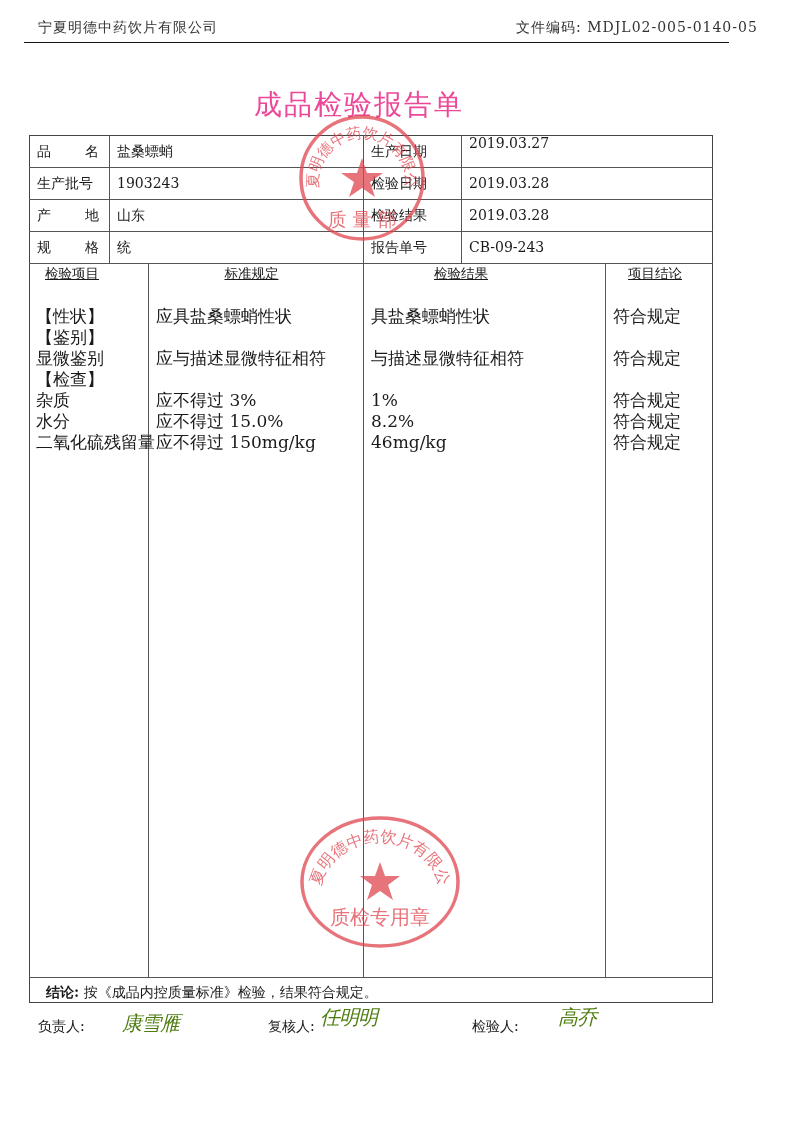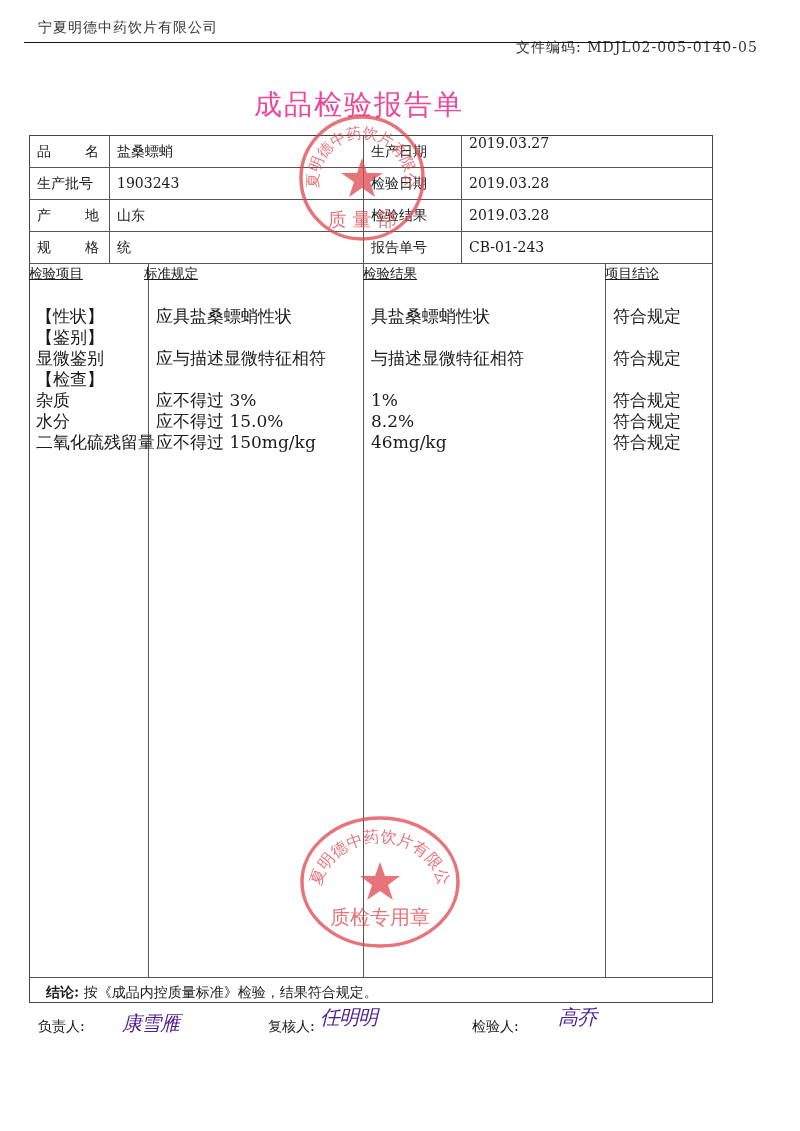--- a/index.html
+++ b/index.html
@@ -1,36 +1,36 @@
 <!DOCTYPE html>
 <html><head>
 <meta charset="utf-8">
 <style>
   html, body { margin:0; padding:0; background:#ffffff; }
   body { width:800px; height:1131px; position:relative; overflow:hidden;
          font-family:"DejaVu Serif", "Liberation Serif", serif; color:#1a1a1a; }
   .hdr { position:absolute; top:20px; font-size:14px; color:#333; letter-spacing:1px; line-height:14px; }
   .hdr-left { left:38px; }
-  .hdr-right { left:516px;margin-top:20px; }
+  .hdr-right { left:516px; }
   .hdr-rule { position:absolute; left:24px; top:42px; width:450px; height:1px; background:#111; }
   .hdr-rule2 { position:absolute; left:474px; top:42px; width:255px; height:1px; background:#111; }
   .title { position:absolute; left:0; width:718px; top:86px; text-align:center;
            font-size:28px; letter-spacing:2px; font-family:"DejaVu Sans","Liberation Sans",sans-serif; color:#ec4899; }
   .frame { position:absolute; left:29px; top:135px; width:684px; height:868px;
            border:1px solid #444; box-sizing:border-box; }
   .hline { position:absolute; height:1px; background:#555; }
   .vline { position:absolute; width:1px; background:#555; }
   .cell { position:absolute; font-size:14px; line-height:32px; height:32px; white-space:nowrap; }
   .label-spread { display:flex; justify-content:space-between; width:62px; }
-  .col-head { position:absolute; top:265px; font-size:13.5px; text-decoration:underline; text-align:left; }
+  .col-head { position:absolute; top:265px; font-size:13.5px; text-decoration:underline; text-align:center; }
   .row-text { position:absolute; font-size:17px; line-height:21px; white-space:nowrap; }
   .concl { position:absolute; left:46px; top:984px; font-size:14px; }
   .concl b { font-weight:bold; }
   .sig-label { position:absolute; top:1018px; font-size:14px; }
-  .sig { position:absolute; top:1010px; font-size:20px; color:#4c1d95; font-style:italic;
+  .sig { position:absolute; top:1010px; font-size:20px; color:#4d7c0f; font-style:italic;
          font-family:"DejaVu Serif", serif; letter-spacing:-1px; }
   .seal { position:absolute; pointer-events:none; }
 </style>
 </head>
 <body>
 
 <div class="hdr hdr-left">宁夏明德中药饮片有限公司</div>
 <div class="hdr hdr-right">文件编码: MDJL02-005-0140-05</div>
 <div class="hdr-rule"></div>
 <div class="hdr-rule2"></div>
@@ -78,21 +78,21 @@
 </div>
 <div class="cell" style="left:117px;top:231px;">统</div>
 
 <div class="cell" style="left:371px;top:135px;">生产日期</div>
 <div class="cell" style="left:469px;top:127px;">2019.03.27</div>
 <div class="cell" style="left:371px;top:167px;">检验日期</div>
 <div class="cell" style="left:469px;top:167px;">2019.03.28</div>
 <div class="cell" style="left:371px;top:199px;">检验结果</div>
 <div class="cell" style="left:469px;top:199px;">2019.03.28</div>
 <div class="cell" style="left:371px;top:231px;">报告单号</div>
-<div class="cell" style="left:469px;top:231px;">CB-01-243</div>
+<div class="cell" style="left:469px;top:231px;">CB-09-243</div>
 
 <div class="col-head" style="left:29px;width:86px;">检验项目</div>
 <div class="col-head" style="left:144px;width:215px;">标准规定</div>
 <div class="col-head" style="left:363px;width:196px;">检验结果</div>
 <div class="col-head" style="left:605px;width:100px;">项目结论</div>
 
 <div>
   <div class="row-text" style="left:36px;top:306px;">【性状】</div>
   <div class="row-text" style="left:156px;top:306px;">应具盐桑螵蛸性状</div>
   <div class="row-text" style="left:371px;top:306px;">具盐桑螵蛸性状</div>

